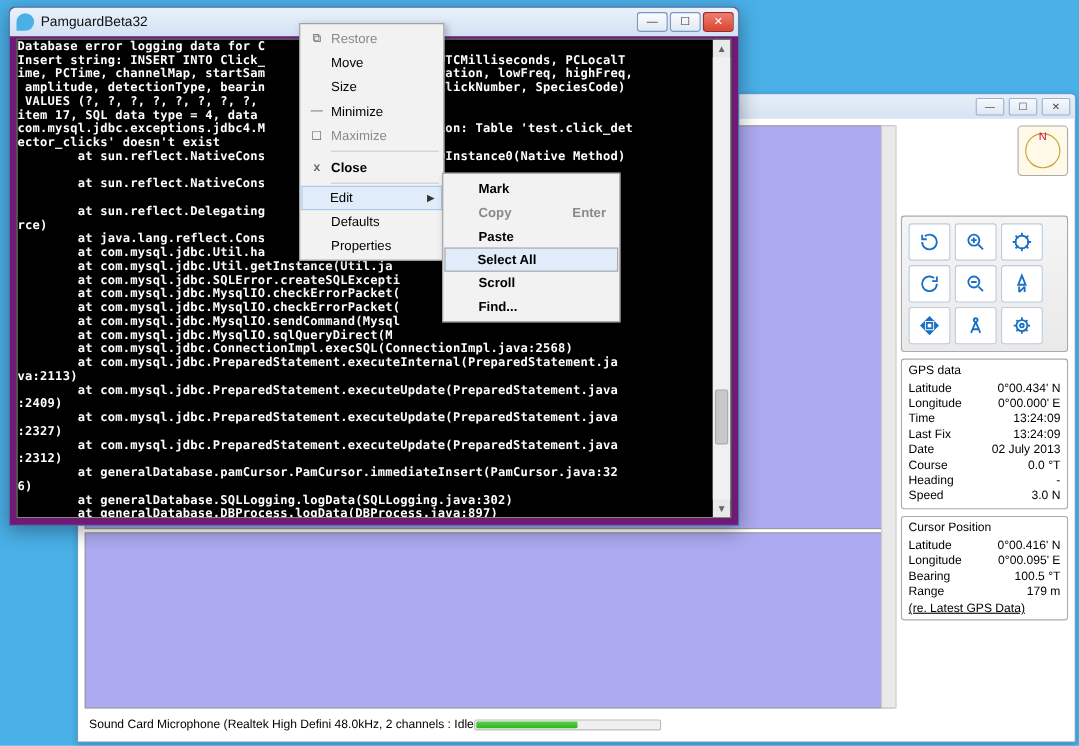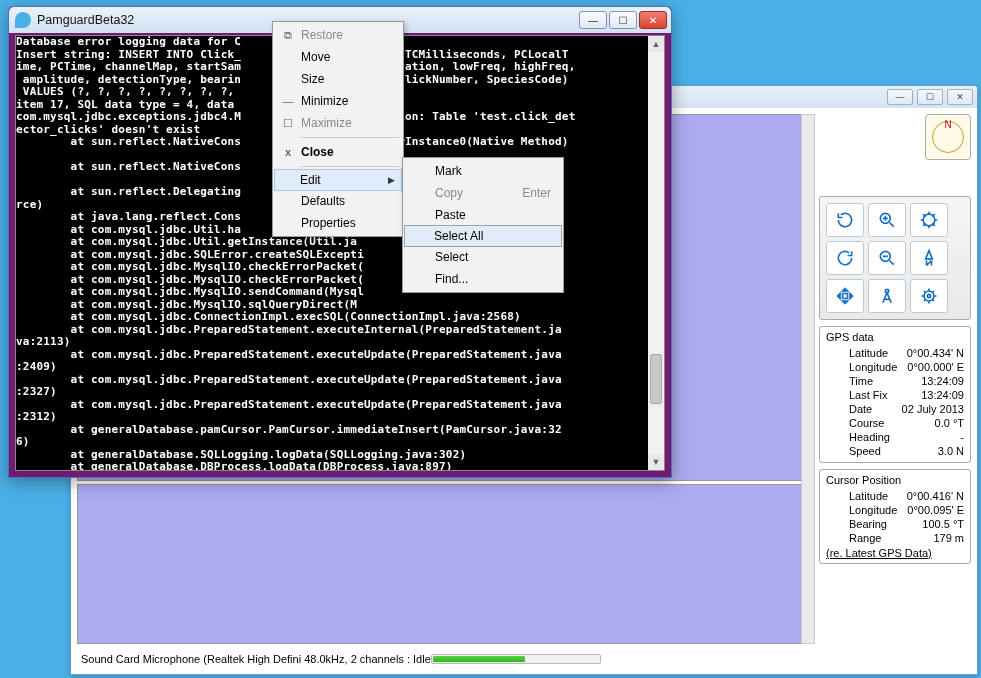--- a/index.html
+++ b/index.html
@@ -19,21 +19,21 @@
 .compass-box { align-self: flex-end; width: 46px; height: 46px; border: 1px solid #aaa; background: #fff9e8; border-radius: 4px; display: flex; align-items: center; justify-content: center; position: relative; }
 .compass-box::before { content:""; position:absolute; width:30px; height:30px; border:1px solid #c8a030; border-radius:50%; }
 .compass-n { color:#c03; font-size:10px; position:absolute; top:4px; }
 
 .toolbox { background: linear-gradient(#f5f5f5,#e9e9e9); border: 1px solid #aaa; border-radius: 3px; padding: 6px; display: grid; grid-template-columns: repeat(3, 38px); grid-auto-rows: 34px; gap: 4px; margin-top: 30px; }
 .tool-btn { border: 1px solid #bcd; background: #fff; border-radius: 3px; display: flex; align-items: center; justify-content: center; color: #1a6fc4; cursor: pointer; }
 .tool-btn svg { width: 20px; height: 20px; stroke: #1a6fc4; fill: none; stroke-width: 2; }
 
 .panel { background: #fff; border: 1px solid #aaa; border-radius: 3px; padding: 4px 6px; font-size: 11px; }
 .panel-title { font-weight: normal; margin-bottom: 3px; font-size: 11px; }
-.panel-row { display: flex; justify-content: space-between; line-height: 14px; margin-left: 23px; }
+.panel-row { display: flex; justify-content: space-between; line-height: 14px; }
 .panel-row span:first-child { color: #000; }
 .panel-row span:last-child { color: #000; }
 .panel-note { font-size: 11px; margin-top: 2px; text-decoration: underline; }
 
 .pg-status { position: absolute; left: 10px; right: 10px; bottom: 6px; height: 18px; display: flex; align-items: center; gap: 0; font-size: 11px; }
 .progress { width: 170px; height: 10px; background: #f0f0f0; border: 1px solid #bbb; border-radius: 2px; position: relative; }
 .progress::after { content:""; position:absolute; left:1px; top:1px; bottom:1px; width:55%; background: linear-gradient(#59d24c,#2fb51f); border-radius:1px; }
 
 
 .console-window { position: absolute; left: 8px; top: 6px; width: 664px; height: 472px; background: #701a75; border: 1px solid #4a76b1; border-radius: 5px 5px 0 0; box-shadow: 0 4px 18px rgba(0,0,0,0.35); }
@@ -55,21 +55,21 @@
 .sysmenu { position:absolute; left:272px; top:21px; width:132px; background:#f2f2f2; border:1px solid #9a9a9a; box-shadow: 2px 2px 6px rgba(0,0,0,0.25); padding:2px; }
 .sysmenu-item { display:flex; align-items:center; height:22px; padding:0 8px 0 26px; position:relative; font-size:12px; cursor:default; }
 .sysmenu-item.disabled { color:#8a8a8a; }
 .sysmenu-item.hover { background:#e0ecf9; border:1px solid #a6c8ea; margin:-1px; padding:0 7px 0 25px; }
 .sysmenu-item.bold { font-weight:bold; }
 .sysmenu-sep { height:1px; background:#ccc; margin:3px 2px 3px 26px; }
 .sysmenu-item .glyph { position:absolute; left:6px; width:14px; text-align:center; color:#666; font-size:11px; }
 .sysmenu-item .arrow { position:absolute; right:6px; font-size:9px; color:#333; }
 
 
-.submenu { position:absolute; left:402px; top:157px; width:162px; background:#f2f2f2; border:1px solid #9a9a9a; box-shadow: 2px 2px 6px rgba(0,0,0,0.25); padding:2px; }
+.submenu { position:absolute; left:402px; top:157px; width:162px; background:#f2f2f2; border:1px solid #9a9a9a; box-shadow: 2px 2px 6px rgba(0,0,0,0.25); padding:2px;font-weight:bold; }
 .submenu-item { display:flex; align-items:center; justify-content:space-between; height:22px; padding:0 10px 0 30px; font-size:12px; cursor:default; }
 .submenu-item.disabled { color:#8a8a8a;gap:16px; }
 .submenu-item.hover { background:#e0ecf9; border:1px solid #a3a3a3; margin:-1px; padding:0 9px 0 29px; }
 </style>
 </head>
 <body>
 
 <div class="pg-window">
   <div class="pg-titlebar">
     <div class="win-btn">—</div>
@@ -305,18 +305,18 @@
       <span>Copy</span>
       <span>Enter</span>
     </div>
   <div class="submenu-item">
       <span>Paste</span>
     </div>
   <div class="submenu-item hover">
       <span>Select All</span>
     </div>
   <div class="submenu-item">
-      <span>Select</span>
+      <span>Scroll</span>
     </div>
   <div class="submenu-item">
       <span>Find...</span>
     </div>
 </div>
 
 </body></html>

